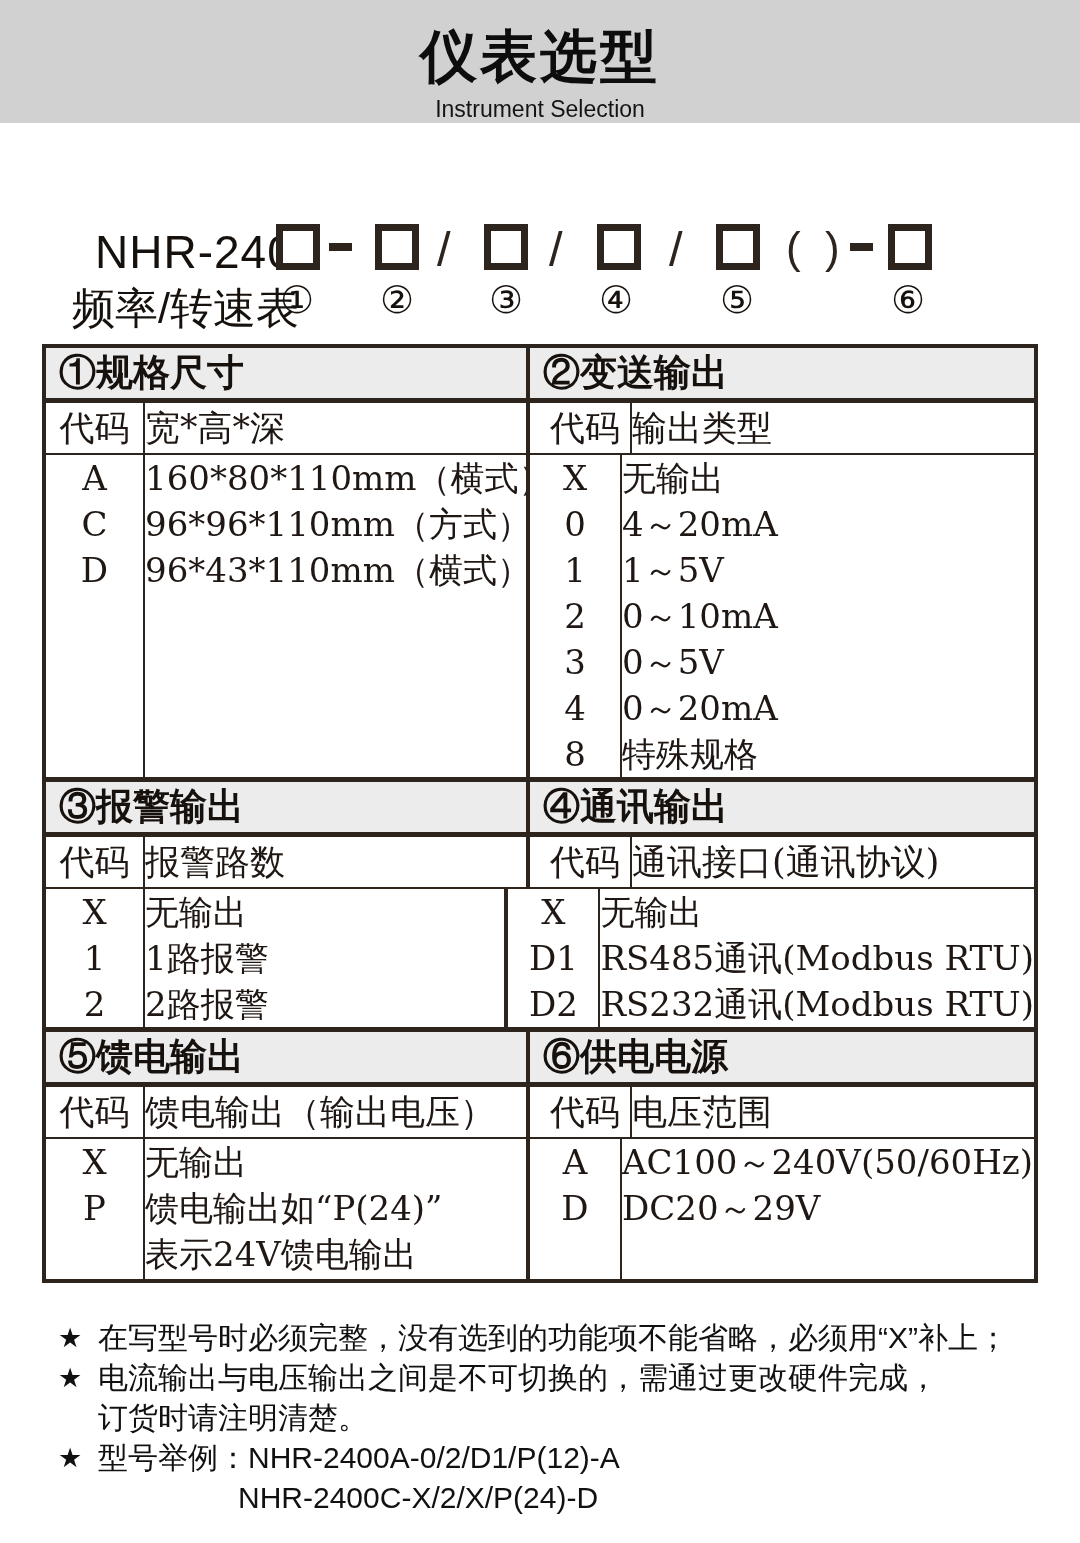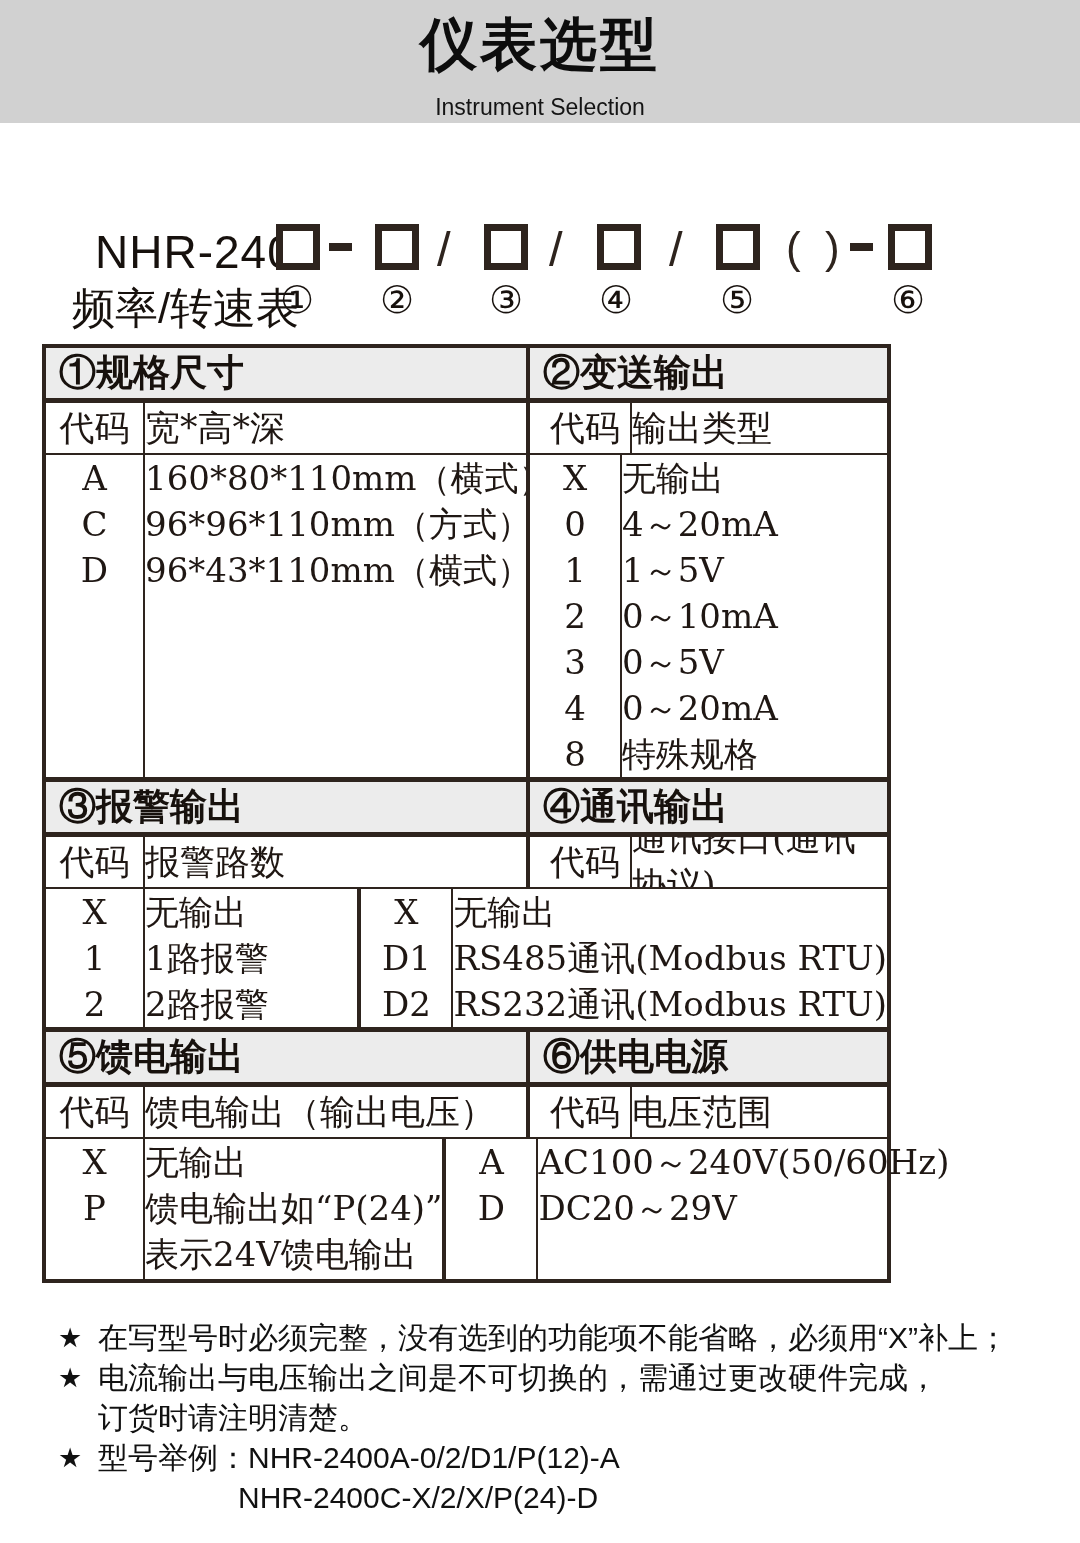--- a/index.html
+++ b/index.html
@@ -1,34 +1,34 @@
 <!DOCTYPE html>
 <html><head>
 <meta charset="utf-8">
 <style>
   html,body{margin:0;padding:0;background:#ffffff;}
   .page{position:relative;width:1080px;height:1543px;background:#ffffff;overflow:hidden;
         font-family:"Liberation Sans",sans-serif;color:#1a1410;}
   
   .banner{position:absolute;left:0;top:0;width:1080px;height:123px;background:#d1d1d1;
-          display:flex;flex-direction:column;align-items:center;justify-content:flex-start;padding-top:12px;box-sizing:border-box;}
+          display:flex;flex-direction:column;align-items:center;justify-content:flex-start;padding-top:24px;box-sizing:border-box;}
   .banner-title{font-size:57px;font-weight:700;letter-spacing:3px;color:#0d0d0d;line-height:64px;}
-  .banner-sub{font-size:23px;font-weight:400;color:#141414;line-height:26px;margin-top:18px;}
+  .banner-sub{font-size:23px;font-weight:400;color:#141414;line-height:26px;margin-top:8px;}
   
   .model{position:absolute;left:0;top:0;width:1080px;}
   .model-prefix{position:absolute;left:95px;top:225px;font-size:46px;letter-spacing:1px;color:#17110d;}
   .mbox{position:absolute;top:224px;width:44px;height:46px;border:7px solid #2e241e;box-sizing:border-box;background:#fff;}
   .mdash{position:absolute;top:243px;width:23px;height:8px;background:#2e241e;}
   .mslash{position:absolute;top:221px;font-size:49px;color:#2e241e;}
   .mparen{position:absolute;top:223px;font-size:44px;letter-spacing:6px;color:#2e241e;}
   .series-label{position:absolute;left:72px;top:280px;font-size:43px;font-weight:400;color:#17110d;}
   .pos-num{position:absolute;top:278px;font-size:38px;color:#17110d;transform:translateX(-50%);
            font-family:"DejaVu Serif",serif;}
   
-  .sel-table{position:absolute;left:42px;top:344px;width:849px;border:4px solid #2e241e;box-sizing:border-box;
+  .sel-table{position:absolute;left:42px;top:344px;width:996px;border:4px solid #2e241e;box-sizing:border-box;
              font-family:"DejaVu Serif",serif;color:#1f1713;}
   .group{width:100%;}
   .group + .group{border-top:5px solid #2e241e;}
   .band{display:flex;height:50px;background:#ececec;border-bottom:5px solid #2e241e;}
   .band-cell{box-sizing:border-box;display:flex;align-items:center;padding-left:13px;
              font-family:"Liberation Sans",sans-serif;font-weight:700;font-size:37px;color:#17110d;}
   .band-cell.left{width:484px;border-right:4px solid #2e241e;}
   .band-cell.right{flex:1;}
   .colhead{display:flex;height:50px;border-bottom:2px solid #2e241e;font-size:35px;gap:10px;}
   .half{display:flex;box-sizing:border-box;}

